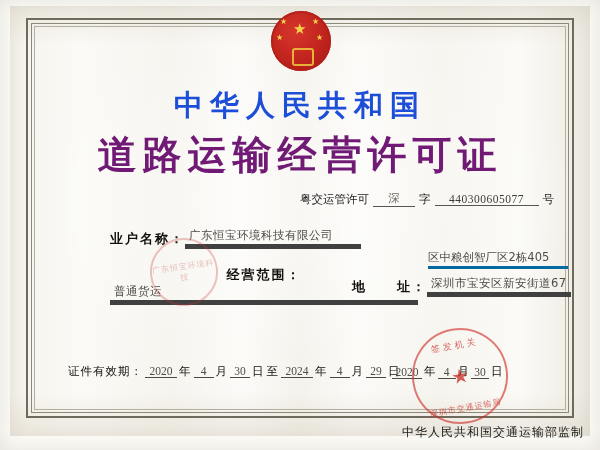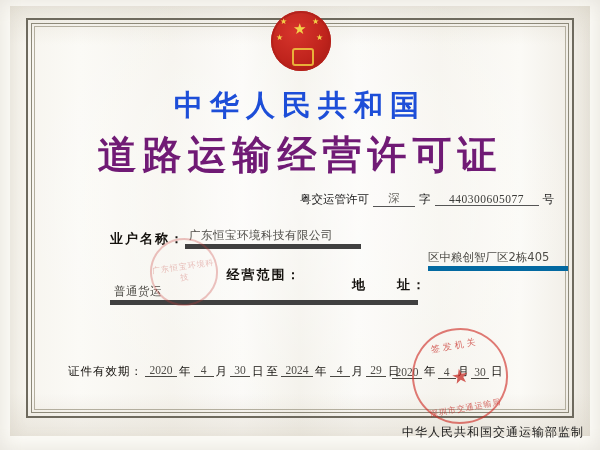--- a/index.html
+++ b/index.html
@@ -193,35 +193,35 @@
 
   #row-operator { left: 110px; top: 228px; }
   #row-address  { left: 352px; top: 228px; margin-top: 48px; }
   #addr-line2 {
     position: absolute;
     left: 428px;
     top: 250px;
     width: 140px;
     font-size: 11.5px;
     color: #4e4c47;
-    border-bottom: 5px solid #0369a1;
+    border-bottom: 3px solid #0369a1;
     padding-bottom: 1px;
     font-family: "DejaVu Sans", "Liberation Sans", sans-serif;
   }
   #row-scope { left: 110px; top: 266px; flex-direction: column; }
 
   
   .validity {
     position: absolute;
     left: 68px;
     top: 364px;
     font-size: 11.5px;
     color: #14110d;
     display: flex;
-    align-items: flex-start;
+    align-items: center;
     gap: 2px;
   }
   .validity .lbl { letter-spacing: 1px; white-space: nowrap; }
   .validity .num {
     display: inline-block;
     min-width: 28px;
     text-align: center;
     border-bottom: 1px solid #4a4944;
     color: #4e4c47;
     padding: 0 2px;
@@ -357,20 +357,21 @@
     <span class="lbl">号</span>
   </div>
 
   <div class="field-row" id="row-operator">
     <span class="field-label">业户名称：</span>
     <span class="field-value" style="min-width:168px;">广东恒宝环境科技有限公司</span>
   </div>
 
   <div class="field-row" id="row-address">
     <span class="field-label">地　　址：</span>
+    <span class="field-value" style="min-width:134px;">深圳市宝安区新安街道67</span>
   </div>
   <div id="addr-line2">区中粮创智厂区2栋405</div>
 
   <div class="field-row" id="row-scope">
     <span class="field-label">经营范围：</span>
     <span class="field-value" style="min-width:300px;">普通货运</span>
   </div>
 
   <div id="seal-small">
     <div class="s-text">广东恒宝环境科技</div>

